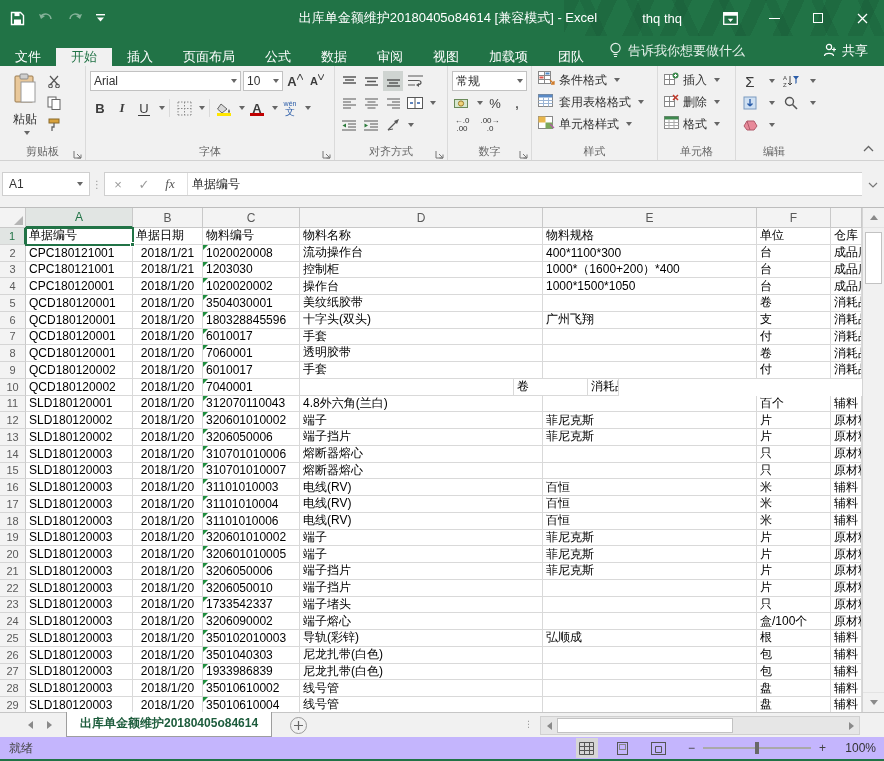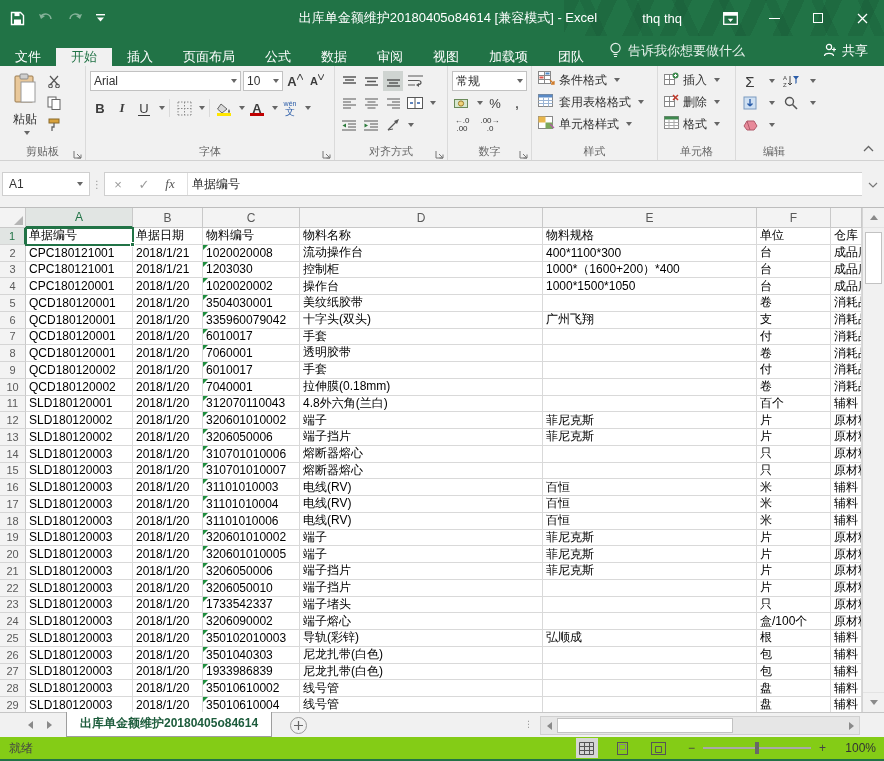--- a/index.html
+++ b/index.html
@@ -64,21 +64,21 @@
   .grid{position:absolute;left:0;top:208px;width:884px;height:504px;background:#fff;}
   .colhead{display:flex;height:20px;}
   .corner{width:26px;height:20px;background:#f3f3f3;border-right:1px solid #c9c9c9;border-bottom:1px solid #c9c9c9;position:relative;flex-shrink:0;}
   .corner::after{content:"";position:absolute;right:2px;bottom:2px;border-style:solid;border-width:0 0 9px 9px;border-color:transparent transparent #b5b5b5 transparent;}
   .colh{height:20px;background:#f3f3f3;border-right:1px solid #c9c9c9;border-bottom:1px solid #c9c9c9;color:#5a5a5a;font-size:12px;display:flex;align-items:center;justify-content:center;flex-shrink:0;}
   .colh.sel{background:#e1e5e3;color:#217346;border-bottom:2px solid #217346;}
   .grow{display:flex;height:16.75px;}
   .rowh{width:26px;background:#f3f3f3;border-right:1px solid #c9c9c9;border-bottom:1px solid #d5d5d5;color:#5a5a5a;font-size:11px;display:flex;align-items:center;justify-content:center;flex-shrink:0;}
   .rowh.sel{background:#e1e5e3;color:#217346;border-right:2px solid #217346;}
   .cell{position:relative;border-right:1px solid #d9d9d9;border-bottom:1px solid #d9d9d9;padding:0 3px;font-size:12px;color:#000;white-space:nowrap;overflow:hidden;display:flex;align-items:center;flex-shrink:0;}
-  .cell.ra{justify-content:flex-start;}
+  .cell.ra{justify-content:center;}
   .tri{position:absolute;left:0;top:0;width:0;height:0;border-style:solid;border-width:5px 5px 0 0;border-color:#1e8e3e transparent transparent transparent;}
   .selcell{outline:2px solid #217346;outline-offset:-1px;z-index:2;overflow:visible;}
   .handle{position:absolute;right:-3px;bottom:-3px;width:5px;height:5px;background:#217346;border:1px solid #fff;z-index:3;}
   .vscroll{position:absolute;right:0;top:0;width:22px;height:504px;background:#f1f1f1;border-left:1px solid #d4d4d4;}
   .varr{height:20px;display:flex;align-items:center;justify-content:center;color:#8a8a8a;border-bottom:1px solid #e3e3e3;background:#f1f1f1;}
   .varr.b{position:absolute;bottom:0;left:0;right:0;border-top:1px solid #e3e3e3;border-bottom:none;}
   .vthumb{position:absolute;left:2px;right:2px;top:24px;height:52px;background:#fff;border:1px solid #c2c2c2;}
   .tr-up{width:0;height:0;border-left:4px solid transparent;border-right:4px solid transparent;border-bottom:5px solid #8a8a8a;}
   .tr-dn{width:0;height:0;border-left:4px solid transparent;border-right:4px solid transparent;border-top:5px solid #8a8a8a;}
   .tr-lf{width:0;height:0;border-top:4px solid transparent;border-bottom:4px solid transparent;border-right:5px solid #8a8a8a;}
@@ -89,21 +89,21 @@
   .tnav{display:flex;gap:14px;margin-left:28px;align-items:center;}
   .stab{margin-left:14px;height:25px;background:#fff;border:1px solid #9e9e9e;border-top:none;display:flex;align-items:center;padding:0 13px;color:#1d5c3c;font-weight:bold;font-size:12px;position:relative;top:-1px;}
   .addsheet{margin-left:18px;width:17px;height:17px;border:1px solid #9a9a9a;border-radius:50%;color:#666;display:flex;align-items:center;justify-content:center;font-size:13px;line-height:1;}
   .hsb{position:absolute;right:24px;top:3px;width:320px;height:19px;background:#e6e6e6;border:1px solid #d0d0d0;display:flex;align-items:center;}
   .hdots{position:absolute;right:350px;top:6px;color:#9a9a9a;font-size:9px;letter-spacing:1px;}
   .hthumb{position:absolute;left:16px;width:176px;top:1px;height:15px;background:#fff;border:1px solid #c2c2c2;}
   .harr{width:16px;height:17px;display:flex;align-items:center;justify-content:center;}
   .harr.r{position:absolute;right:0;}
 
   
-  .statusbar{position:absolute;left:0;top:737px;width:884px;height:24px;background:#84cc16;border-bottom:2px solid #217346;display:flex;align-items:center;color:#444;}
+  .statusbar{position:absolute;left:0;top:737px;width:884px;height:24px;background:#c4b5fd;border-bottom:2px solid #217346;display:flex;align-items:center;color:#444;}
   .stready{margin-left:9px;font-size:12px;}
   .viewbtns{margin-left:auto;display:flex;align-items:center;gap:14px;}
   .vb{width:22px;height:20px;display:flex;align-items:center;justify-content:center;color:#555;}
   .vb.active{background:#d6d6d6;}
   .zoomctl{display:flex;align-items:center;gap:8px;margin:0 10px 0 18px;color:#444;}
   .ztrack{width:108px;height:2px;background:#a9a9a9;position:relative;}
   .zthumb{position:absolute;left:48%;top:-5px;width:4px;height:12px;background:#686868;}
   .zlabel{font-size:12px;width:40px;text-align:right;margin-right:8px;color:#333;}
 </style>
 </head>
@@ -688,21 +688,21 @@
         <div class="grow">
           <div class="rowh">6</div>
           <div class="cell" style="width: 107px;">
             <span>QCD180120001</span>
           </div>
           <div class="cell ra" style="width: 70px;">
             <span>2018/1/20</span>
           </div>
           <div class="cell" style="width: 97px;">
             <b class="tri"></b>
-            <span>335960079042</span>
+            <span>180328845596</span>
           </div>
           <div class="cell" style="width: 243px;">
             <span>十字头(双头)</span>
           </div>
           <div class="cell" style="width: 214px;">
             <span>广州飞翔</span>
           </div>
           <div class="cell" style="width: 74px;">
             <span>支</span>
           </div>
@@ -789,23 +789,20 @@
           <div class="rowh">10</div>
           <div class="cell" style="width: 107px;">
             <span>QCD180120002</span>
           </div>
           <div class="cell ra" style="width: 70px;">
             <span>2018/1/20</span>
           </div>
           <div class="cell" style="width: 97px;">
             <b class="tri"></b>
             <span>7040001</span>
-          </div>
-          <div class="cell" style="width: 243px;">
-            <span>拉伸膜(0.18mm)</span>
           </div>
           <div class="cell" style="width: 214px;">
             <span></span>
           </div>
           <div class="cell" style="width: 74px;">
             <span>卷</span>
           </div>
           <div class="cell" style="width: 31px;">
             <span>消耗品</span>
           </div>

